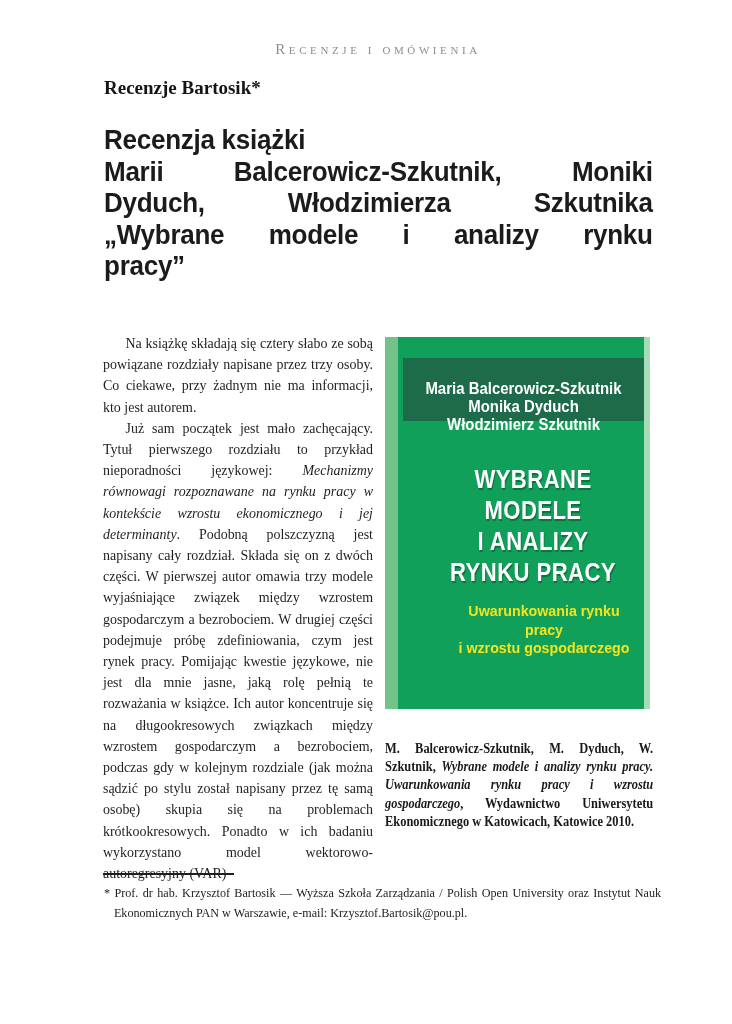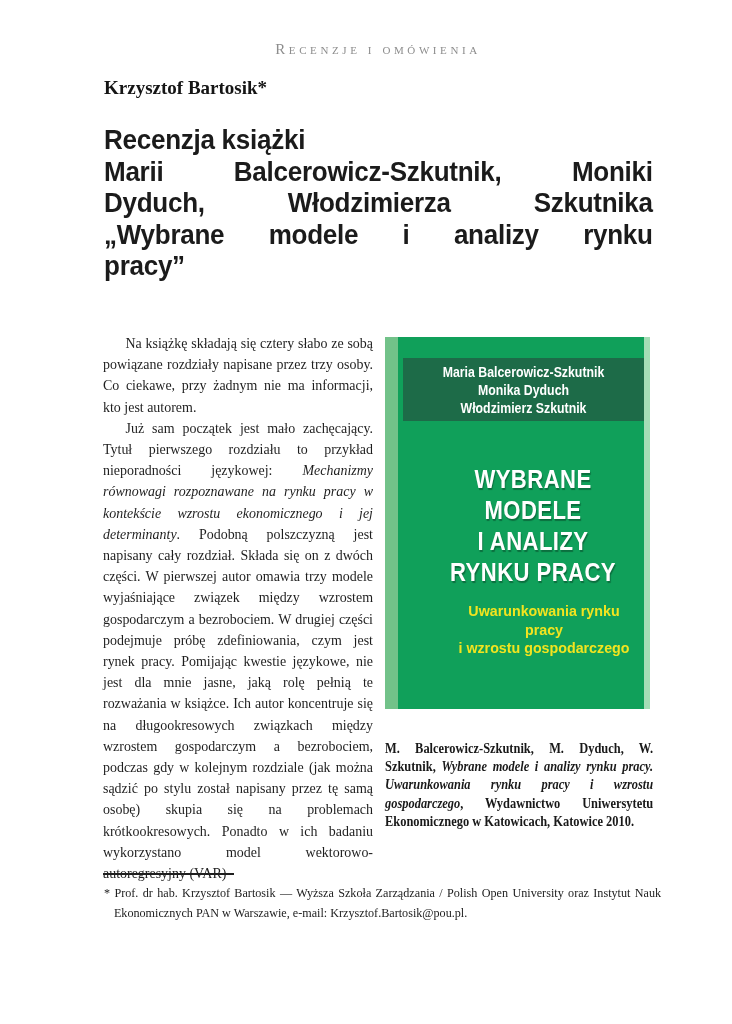--- a/index.html
+++ b/index.html
@@ -45,22 +45,22 @@
   
   .cover {
     position:absolute; left:385px; top:337px; width:265px; height:372px;
     background:#10a05a; font-family:"Liberation Sans", sans-serif;
   }
   .cover-spine { position:absolute; left:0; top:0; width:13px; height:100%; background:#72c289; }
   .cover-edge  { position:absolute; right:0; top:0; width:6px; height:100%; background:#a5ddb6; }
   .cover-band {
     position:absolute; left:18px; right:6px; top:21px; height:63px;
     background:#1d6b48; color:#ffffff; font-weight:700;
-    font-size:14px; line-height:18px; text-align:center;
-    padding-top:5px; box-sizing:border-box;
+    font-size:17px; line-height:18px; text-align:center;
+    padding-top:22px; box-sizing:border-box;
   }
   .cover-band .line { transform:scaleX(0.88); }
   .cover-title {
     position:absolute; left:13px; right:6px; top:127px; text-align:center;
     color:#ffffff; font-weight:700; font-size:26px; line-height:31px;
     letter-spacing:0.5px; text-shadow:1px 2px 1px rgba(0,0,0,0.30);margin-left:24px;
   }
   .cover-title .line { transform:scaleX(0.85); }
   .cover-subtitle {
     position:absolute; left:13px; right:6px; top:265px; text-align:center;
@@ -98,21 +98,21 @@
     font-size:11px; color:#3c3c3c;
   }
 </style>
 </head>
 <body>
 
 <div class="page">
 
   <div class="running-header">Recenzje i omówienia</div>
 
-  <div class="byline">Krzysztof Bartosik*</div>
+  <div class="byline">Recenzje Bartosik*</div>
 
   <div class="article-title">
       <div class="line">Recenzja książki</div>
       <div class="line">Marii Balcerowicz-Szkutnik, Moniki</div>
       <div class="line">Dyduch, Włodzimierza Szkutnika</div>
       <div class="line">„Wybrane modele i analizy rynku</div>
       <div class="line">pracy”</div>
     </div>
 
   <div class="body-col">

